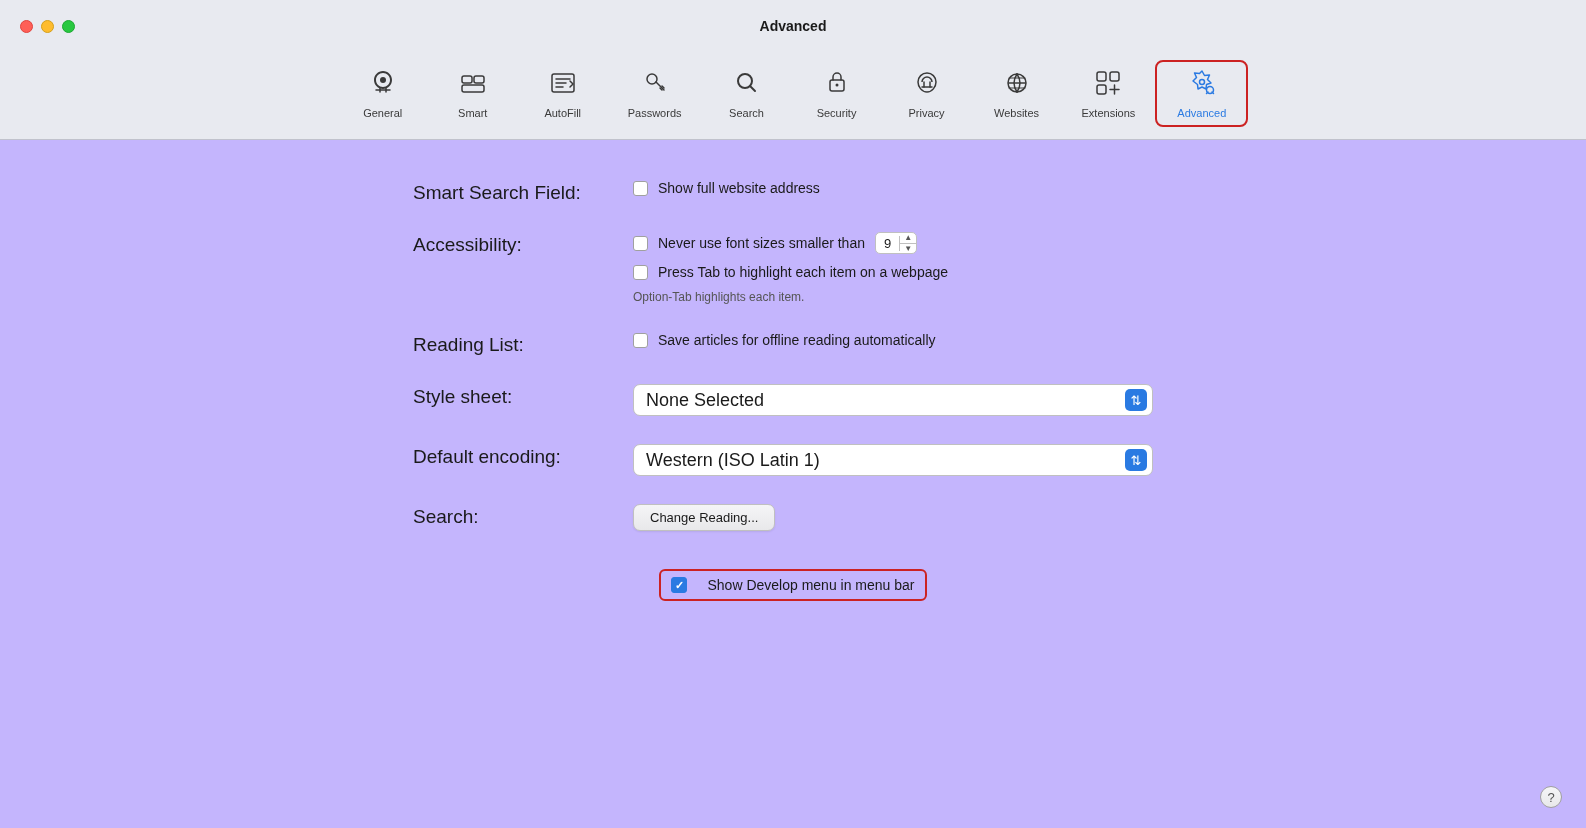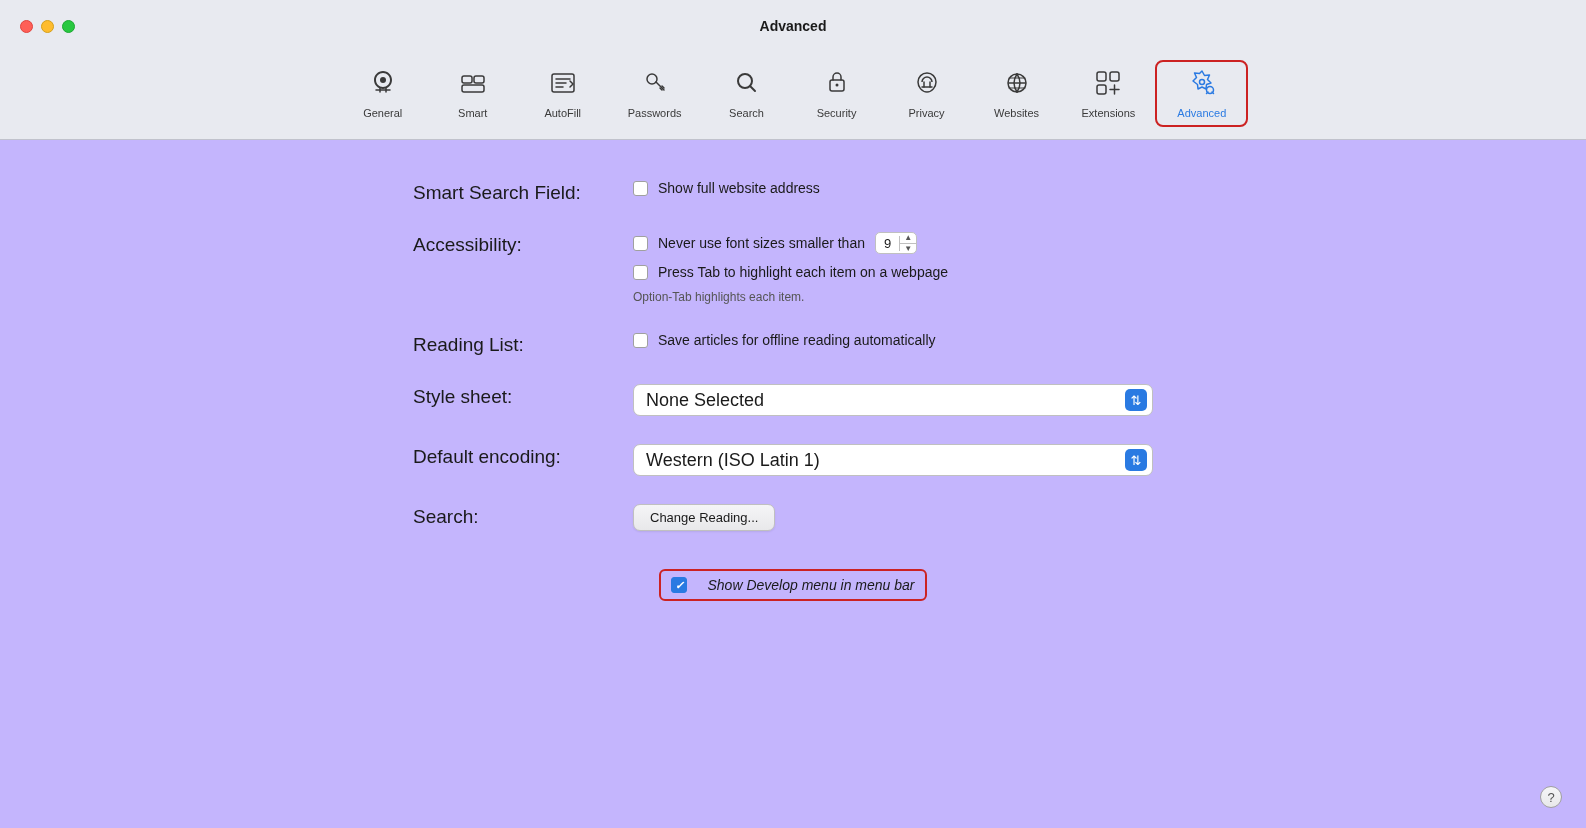--- a/index.html
+++ b/index.html
@@ -281,21 +281,20 @@
 
     
     .develop-row {
       border: 2px solid #cc2222;
       border-radius: 6px;
       padding: 6px 10px;
       display: inline-flex;
       align-items: center;
       gap: 20px;
       margin-top: 10px;
-      font-style: italic;
     }
 
     .develop-checkbox {
       width: 16px;
       height: 16px;
       border: 1px solid #2a7ae2;
       border-radius: 3px;
       background: #2a7ae2;
       flex-shrink: 0;
       cursor: pointer;

